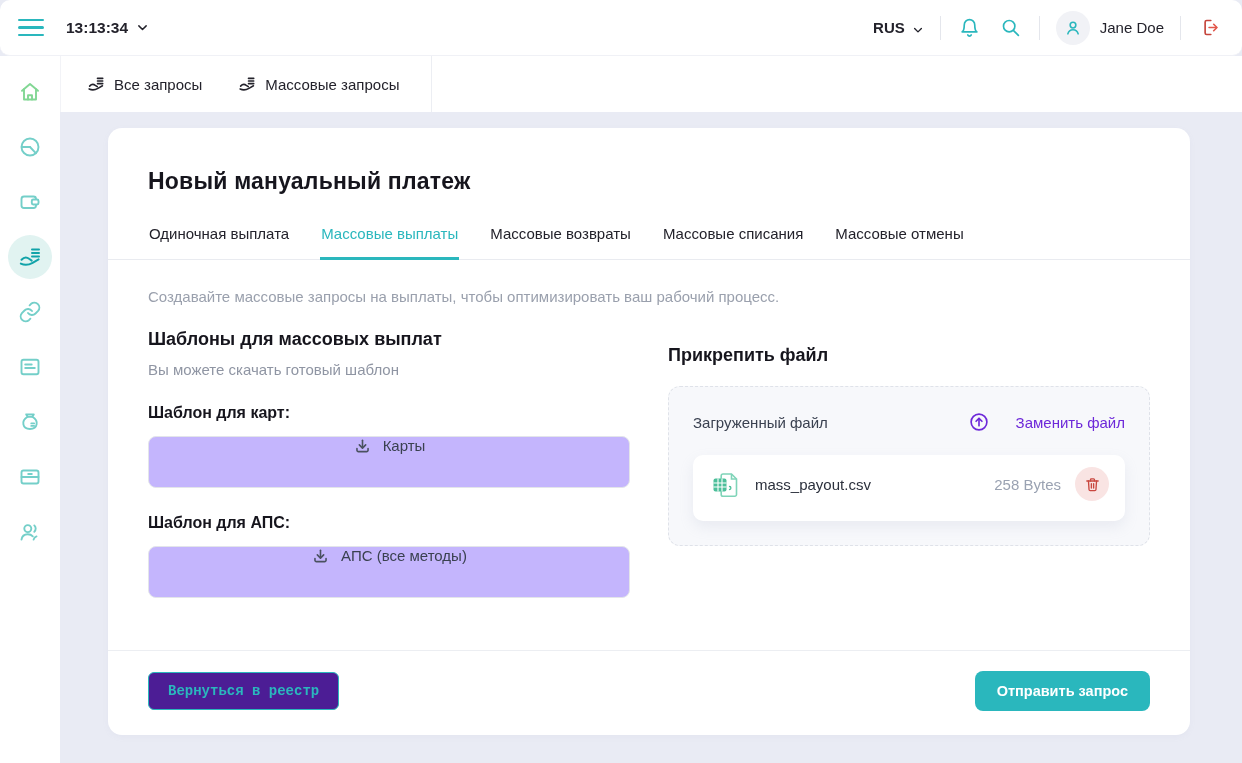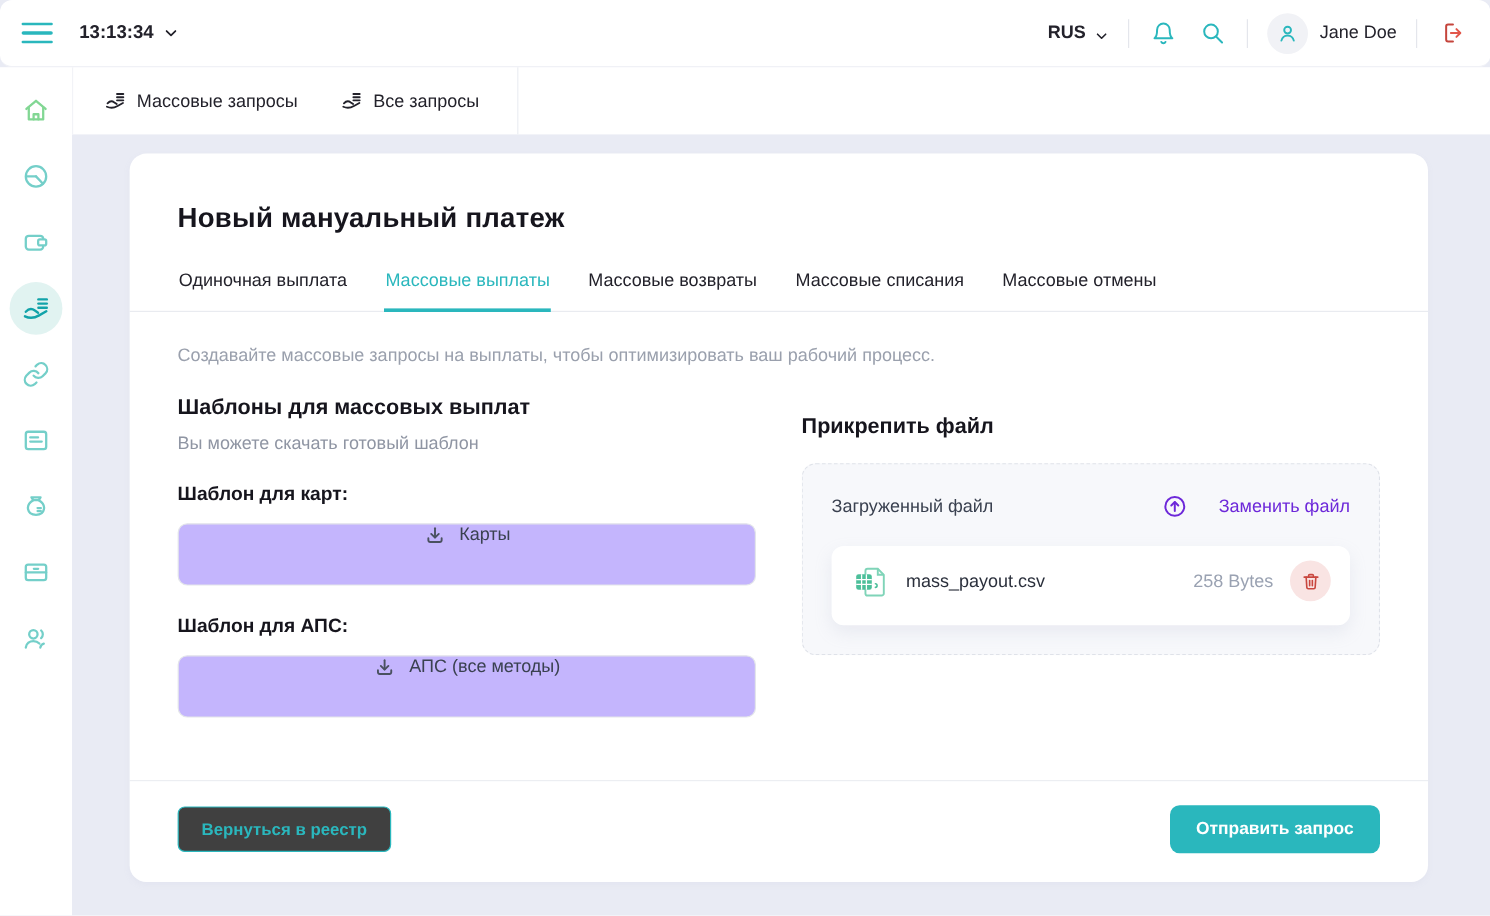--- a/index.html
+++ b/index.html
@@ -68,21 +68,21 @@
   .file-name { margin-left:14px; font-size:15px; color:#2b303c; flex:1; }
   .file-size { font-size:15px; color:#9aa2b2; margin-right:14px; }
   .trash-btn { width:34px; height:34px; border-radius:50%; background:#f9e4e3; border:none; cursor:pointer; display:flex; align-items:center; justify-content:center; color:#c9473f; }
 
   .toggle-row { margin-top:26px; display:flex; align-items:center; gap:20px; }
   .toggle { width:47px; height:26px; border-radius:13px; background:#c7cbd2; border:none; position:relative; cursor:pointer; flex:0 0 auto; }
   .toggle .knob { position:absolute; left:2px; top:2px; width:22px; height:22px; border-radius:50%; background:#fff; box-shadow:0 1px 2px rgba(0,0,0,.25); }
   .toggle-label { font-size:16px; color:#3a4150; }
 
   .card-footer { margin-top:auto; border-top:1px solid #eceef2; padding:20px 40px 24px; display:flex; align-items:center; justify-content:space-between; }
-  .back-btn { background:#404040; border:1px solid #2ab7bd; color:#2ab7bd; font-family:Liberation Sans, sans-serif; font-size:14px; font-weight:600; border-radius:6px; padding:10px 19px; cursor:pointer; }
+  .back-btn { background:#4c1d95; border:1px solid #2ab7bd; color:#2ab7bd; font-family:Liberation Mono, monospace; font-size:14px; font-weight:600; border-radius:6px; padding:10px 19px; cursor:pointer; }
   .submit-btn { background:#2ab7bd; border:none; color:#fff; font-family:inherit; font-size:14.5px; font-weight:700; border-radius:8px; padding:12px 22px; cursor:pointer; }
 
   svg { display:block; }
 </style>
 </head>
 <body>
 
 <div class="app">
 
   <header class="topbar">
@@ -237,33 +237,33 @@
         <button class="reqtab">
           <span>
             <svg width="18" height="18" viewBox="0 0 24 24" fill="none" stroke="#23222b" stroke-width="2.1" stroke-linecap="round">
                 <path d="M14 4.5h7"></path>
                 <path d="M14 8h7"></path>
                 <path d="M14 11.5h7"></path>
                 <path d="M3.5 14.8c2.2-2.4 5.2-2.8 7.6-1l2.6 1.8"></path>
                 <path d="M2.8 18.6c3.8 1.8 8 1.4 11.8-.8l6-3.4"></path>
               </svg>
           </span>
-          <span>Массовые запросы</span>
+          <span>Все запросы</span>
         </button>
         <button class="reqtab">
           <span>
             <svg width="18" height="18" viewBox="0 0 24 24" fill="none" stroke="#23222b" stroke-width="2.1" stroke-linecap="round">
                 <path d="M14 4.5h7"></path>
                 <path d="M14 8h7"></path>
                 <path d="M14 11.5h7"></path>
                 <path d="M3.5 14.8c2.2-2.4 5.2-2.8 7.6-1l2.6 1.8"></path>
                 <path d="M2.8 18.6c3.8 1.8 8 1.4 11.8-.8l6-3.4"></path>
               </svg>
           </span>
-          <span>Все запросы</span>
+          <span>Массовые запросы</span>
         </button>
         <div class="tab-sep"></div>
       </nav>
 
       <div class="page-body">
         <section class="card">
           <div class="card-head">
             <h1 class="page-title">Новый мануальный платеж</h1>
           </div>
 

